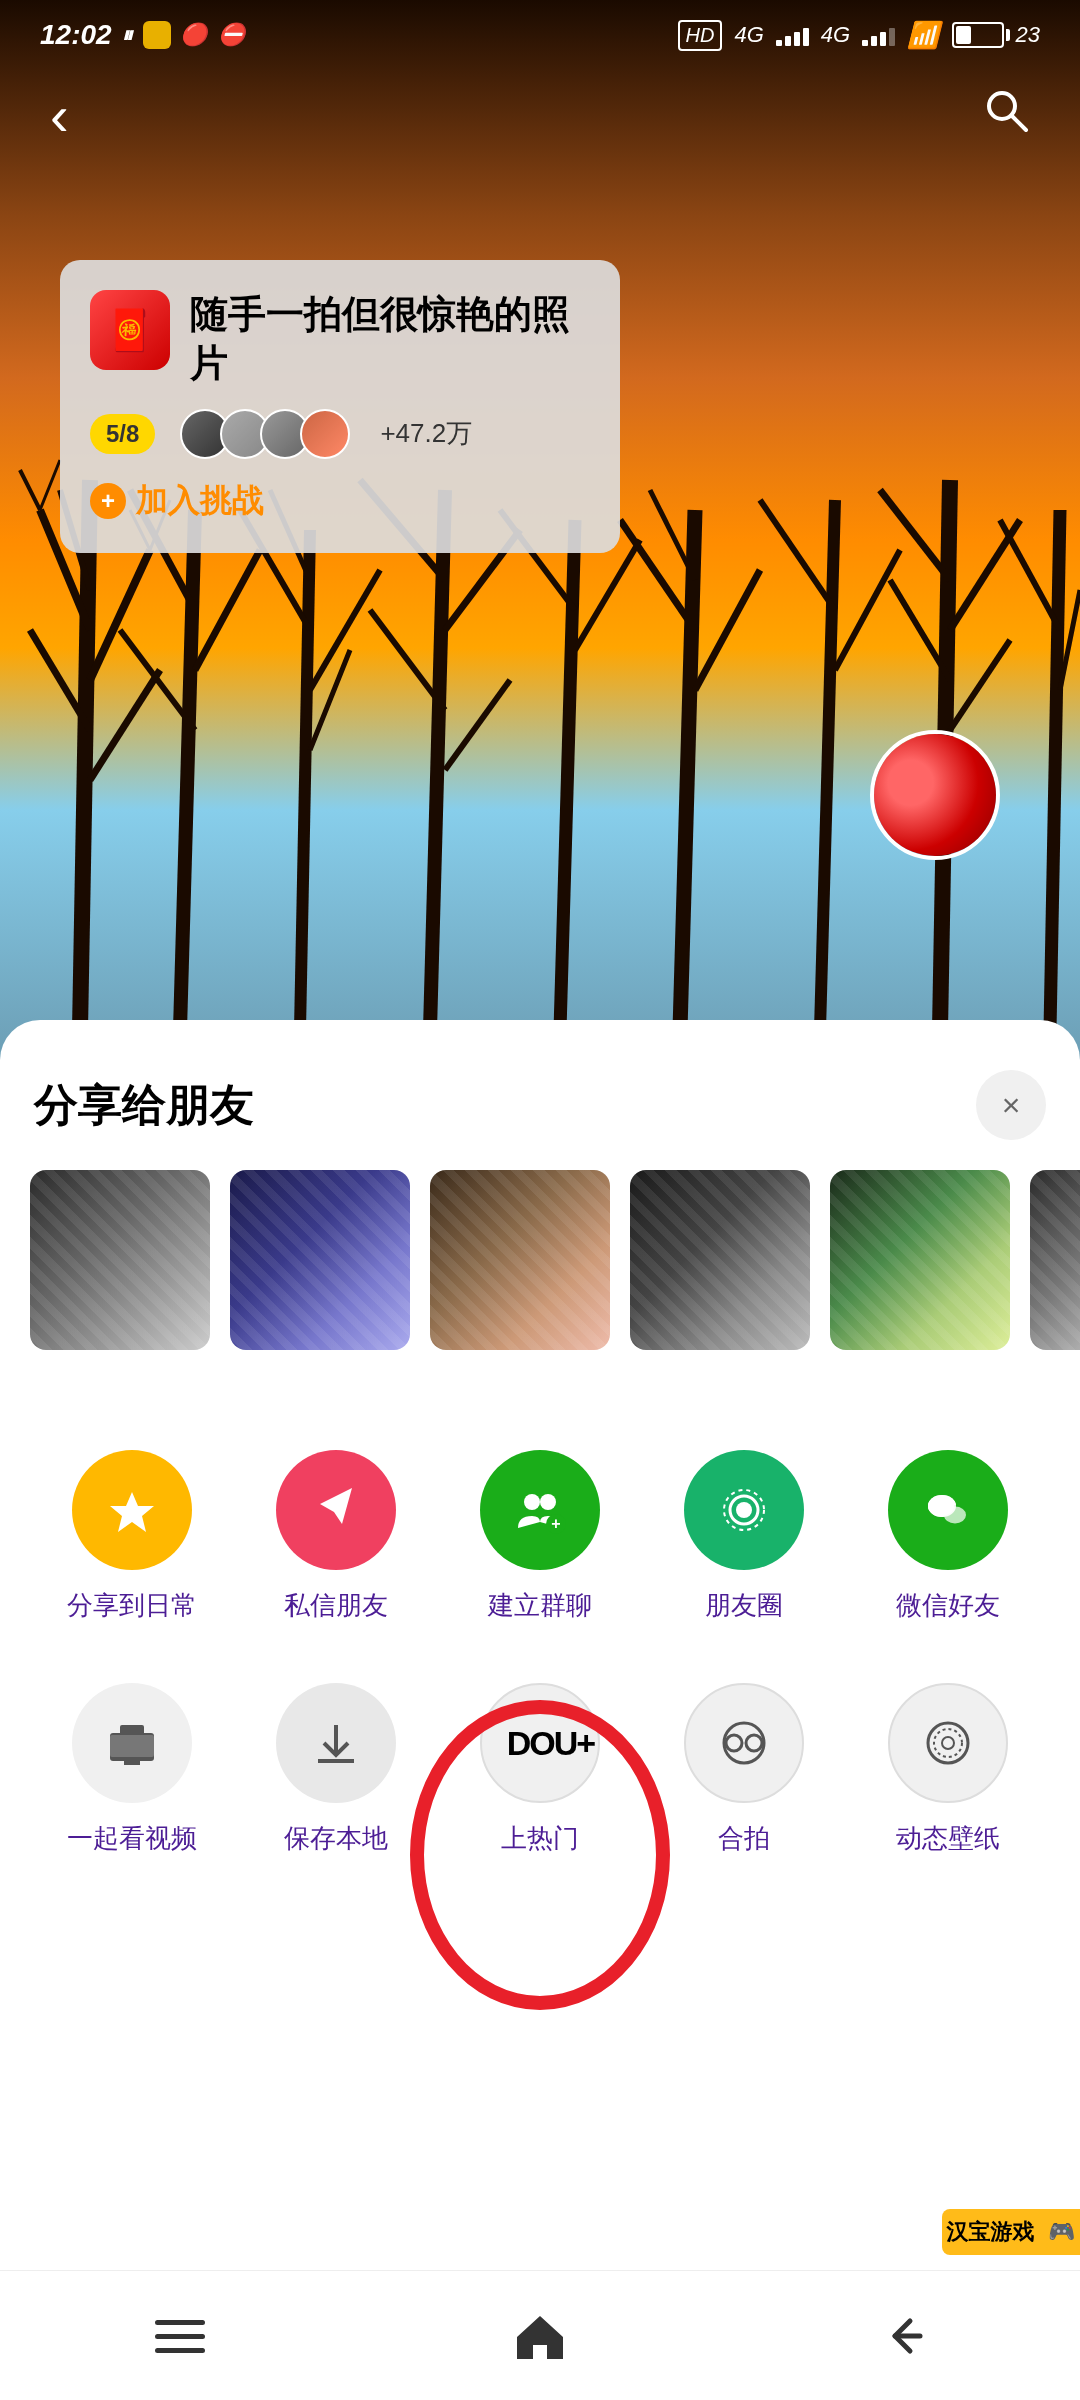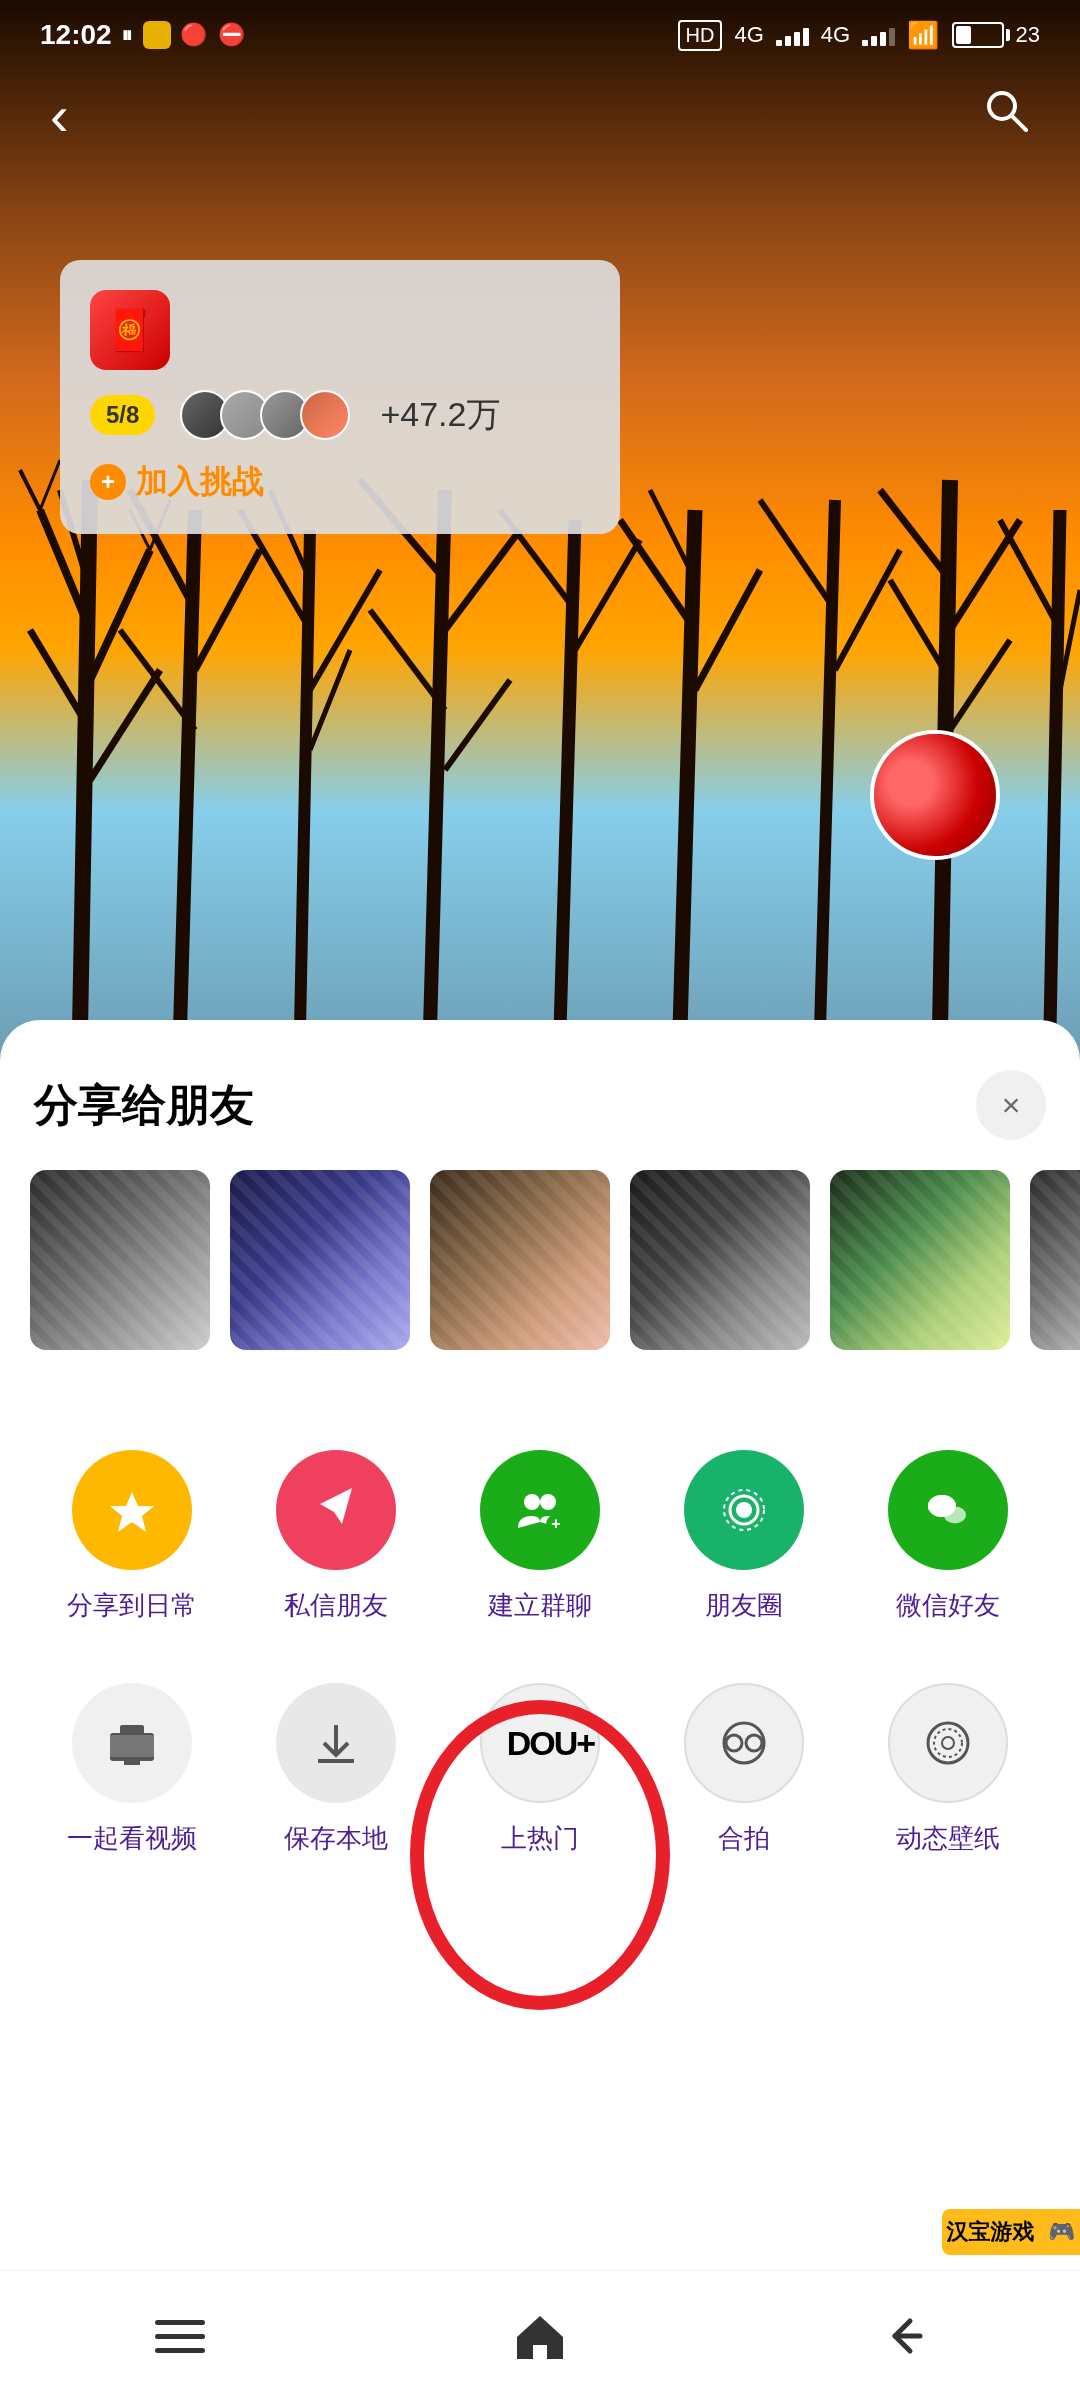--- a/index.html
+++ b/index.html
@@ -16,20 +16,21 @@
     
     .status-bar {
       position: absolute;
       top: 0; left: 0; right: 0;
       height: 70px;
       display: flex;
       align-items: center;
       justify-content: space-between;
       padding: 0 40px;
       z-index: 100;
+      font-style: italic;
     }
     .status-left {
       display: flex;
       align-items: center;
       gap: 10px;
       color: #fff;
       font-size: 28px;
       font-weight: 600;
     }
     .status-right {
@@ -151,21 +152,21 @@
       border: 2px solid #fff;
       margin-left: -10px;
       overflow: hidden;
     }
     .avatar-item:first-child { margin-left: 0; }
     .avatar-1 { background: linear-gradient(135deg, #666, #333); }
     .avatar-2 { background: linear-gradient(135deg, #aaa, #888); }
     .avatar-3 { background: linear-gradient(135deg, #999, #666); }
     .avatar-4 { background: linear-gradient(135deg, #cc6644, #ff8866); }
     .follow-count {
-      font-size: 34px;
+      font-size: 26px;
       color: #333;
       margin-left: 15px;
     }
     .join-btn {
       display: flex;
       align-items: center;
       gap: 10px;
       background: transparent;
       border: none;
       cursor: pointer;
@@ -501,20 +502,21 @@
       <line x1="30" y1="30" x2="44" y2="44" stroke="white" stroke-width="4" stroke-linecap="round"></line>
     </svg>
   </div>
 </div>
 
 <div class="challenge-card">
   <div class="challenge-header">
     <div class="challenge-icon">
       <span class="envelope-icon">🧧</span>
     </div>
+    <div class="challenge-title">随手一拍但很惊艳的照片</div>
   </div>
   <div class="challenge-stats">
     <div class="coin-badge">5/8</div>
     <div class="avatar-group">
       <div class="avatar-item avatar-1"></div>
       <div class="avatar-item avatar-2"></div>
       <div class="avatar-item avatar-3"></div>
       <div class="avatar-item avatar-4"></div>
     </div>
     <span class="follow-count">+47.2万</span>

